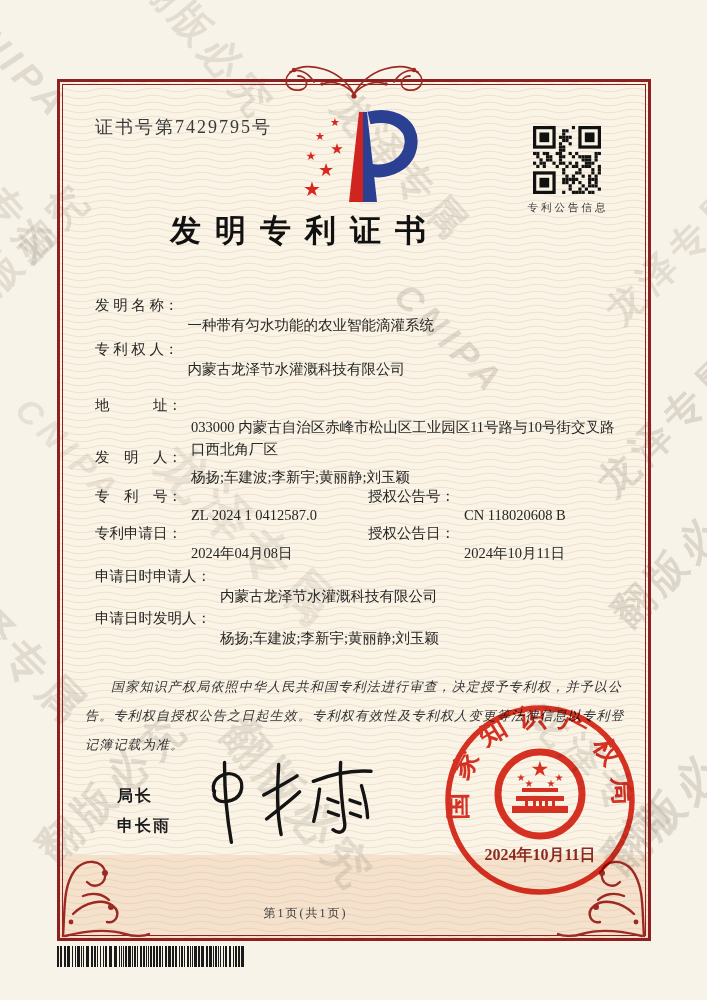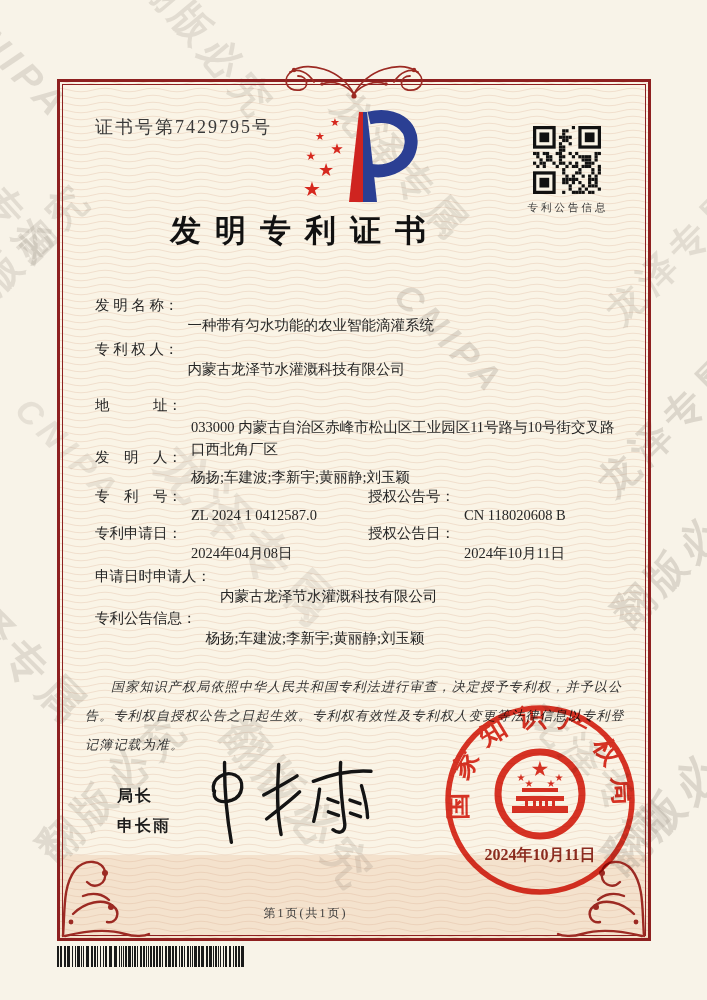--- a/index.html
+++ b/index.html
@@ -422,21 +422,21 @@
   <span class="col-right">
     <span class="lbl">授权公告日：</span>
     <span class="val">2024年10月11日</span>
   </span>
 </div>
 <div class="abs row" id="row-app-filing">
   <span class="lbl">申请日时申请人：</span>
   <span class="val">内蒙古龙泽节水灌溉科技有限公司</span>
 </div>
 <div class="abs row" id="row-inv-filing">
-  <span class="lbl">专利公告信息：</span>
+  <span class="lbl">申请日时发明人：</span>
   <span class="val">杨扬;车建波;李新宇;黄丽静;刘玉颖</span>
 </div>
 
 <div class="abs" id="statement">国家知识产权局依照中华人民共和国专利法进行审查，决定授予专利权，并予以公告。专利权自授权公告之日起生效。专利权有效性及专利权人变更等法律信息以专利登记簿记载为准。</div>
 
 <div class="abs" id="signer">
   <div>局长</div>
   <div>申长雨</div>
 </div>
 

